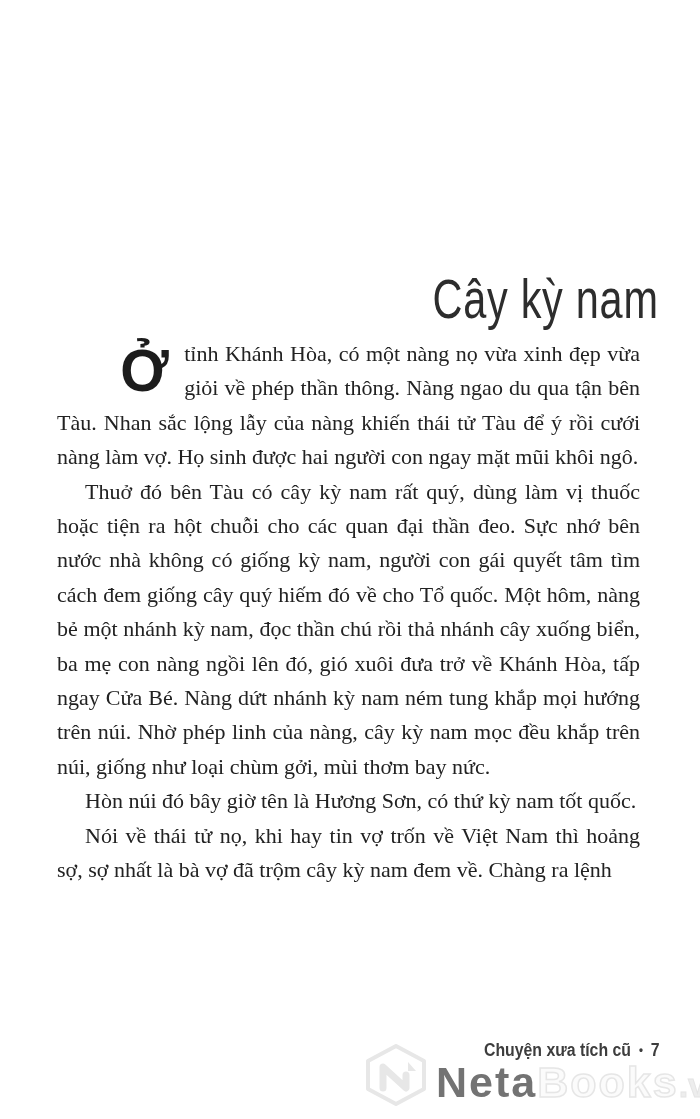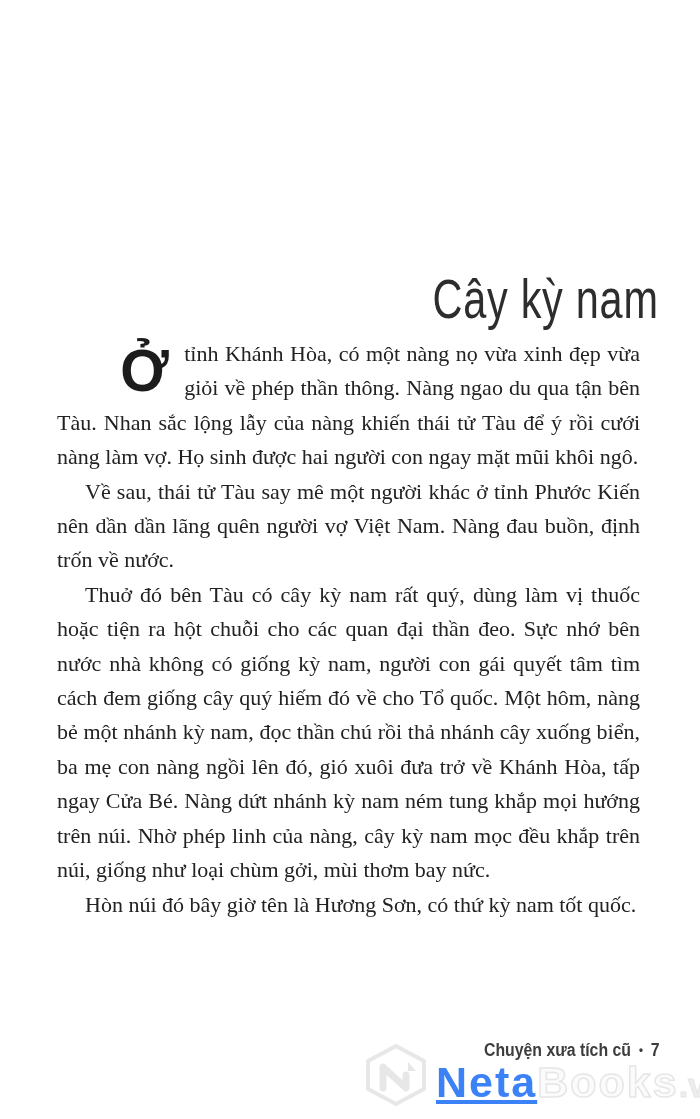--- a/index.html
+++ b/index.html
@@ -74,39 +74,39 @@
   .wm-logo { flex: 0 0 auto; }
   .wm-logo svg { display: block; }
   .wm-text {
     font-family: "Liberation Sans", sans-serif;
     font-weight: 700;
     white-space: nowrap;
     margin-left: 6px;
     line-height: 1;
     padding-top: 14px;
   }
-  .wm-neta  { font-size: 43px; color: #3b82f6; letter-spacing: 2px; text-decoration: underline; }
+  .wm-neta  { font-size: 43px; color: #737373; letter-spacing: 2px; }
   .wm-books { font-size: 43px; color: #fbfbfb; letter-spacing: 2px;
               -webkit-text-stroke: 1.5px #e6e6e6; }
   .wm-vn    { font-size: 34px; color: #ededed; -webkit-text-stroke: 1px #e5e5e5; }
 </style>
 </head>
 <body>
 
 <div class="page">
 
   <h1 class="chapter-title">Cây kỳ nam</h1>
 
   <div class="body-text">
     <p class="para first">
       <span class="dropcap">Ở</span><span>tỉnh Khánh Hòa, có một nàng nọ vừa xinh đẹp vừa giỏi về phép thần thông. Nàng ngao du qua tận bên Tàu. Nhan sắc lộng lẫy của nàng khiến thái tử Tàu để ý rồi cưới nàng làm vợ. Họ sinh được hai người con ngay mặt mũi khôi ngô.</span>
     </p>
-    <p class="para"><span>Về sau, thái tử Tàu say mê một người khác ở tỉnh Phước Kiến nên dần dần lãng quên người vợ Việt Nam. Nàng đau buồn, định trốn về nước.</span></p>
     <p class="para"><span>Thuở đó bên Tàu có cây kỳ nam rất quý, dùng làm vị thuốc hoặc tiện ra hột chuỗi cho các quan đại thần đeo. Sực nhớ bên nước nhà không có giống kỳ nam, người con gái quyết tâm tìm cách đem giống cây quý hiếm đó về cho Tổ quốc. Một hôm, nàng bẻ một nhánh kỳ nam, đọc thần chú rồi thả nhánh cây xuống biển, ba mẹ con nàng ngồi lên đó, gió xuôi đưa trở về Khánh Hòa, tấp ngay Cửa Bé. Nàng dứt nhánh kỳ nam ném tung khắp mọi hướng trên núi. Nhờ phép linh của nàng, cây kỳ nam mọc đều khắp trên núi, giống như loại chùm gởi, mùi thơm bay nức.</span></p>
     <p class="para"><span>Hòn núi đó bây giờ tên là Hương Sơn, có thứ kỳ nam tốt quốc.</span></p>
+    <p class="para"><span>Nói về thái tử nọ, khi hay tin vợ trốn về Việt Nam thì hoảng sợ, sợ nhất là bà vợ đã trộm cây kỳ nam đem về. Chàng ra lệnh</span></p>
   </div>
 
   <div class="running-footer">
     <span>Chuyện xưa tích cũ</span><span class="bullet">•</span><span>7</span>
   </div>
 
   <div class="watermark">
     <span class="wm-logo">
       <svg width="68" height="62" viewBox="0 0 66 62" xmlns="http://www.w3.org/2000/svg">
         <polygon points="33,2 61,17 61,45 33,60 5,45 5,17" fill="#ffffff" stroke="#e7e7e7" stroke-width="4" stroke-linejoin="round"></polygon>

